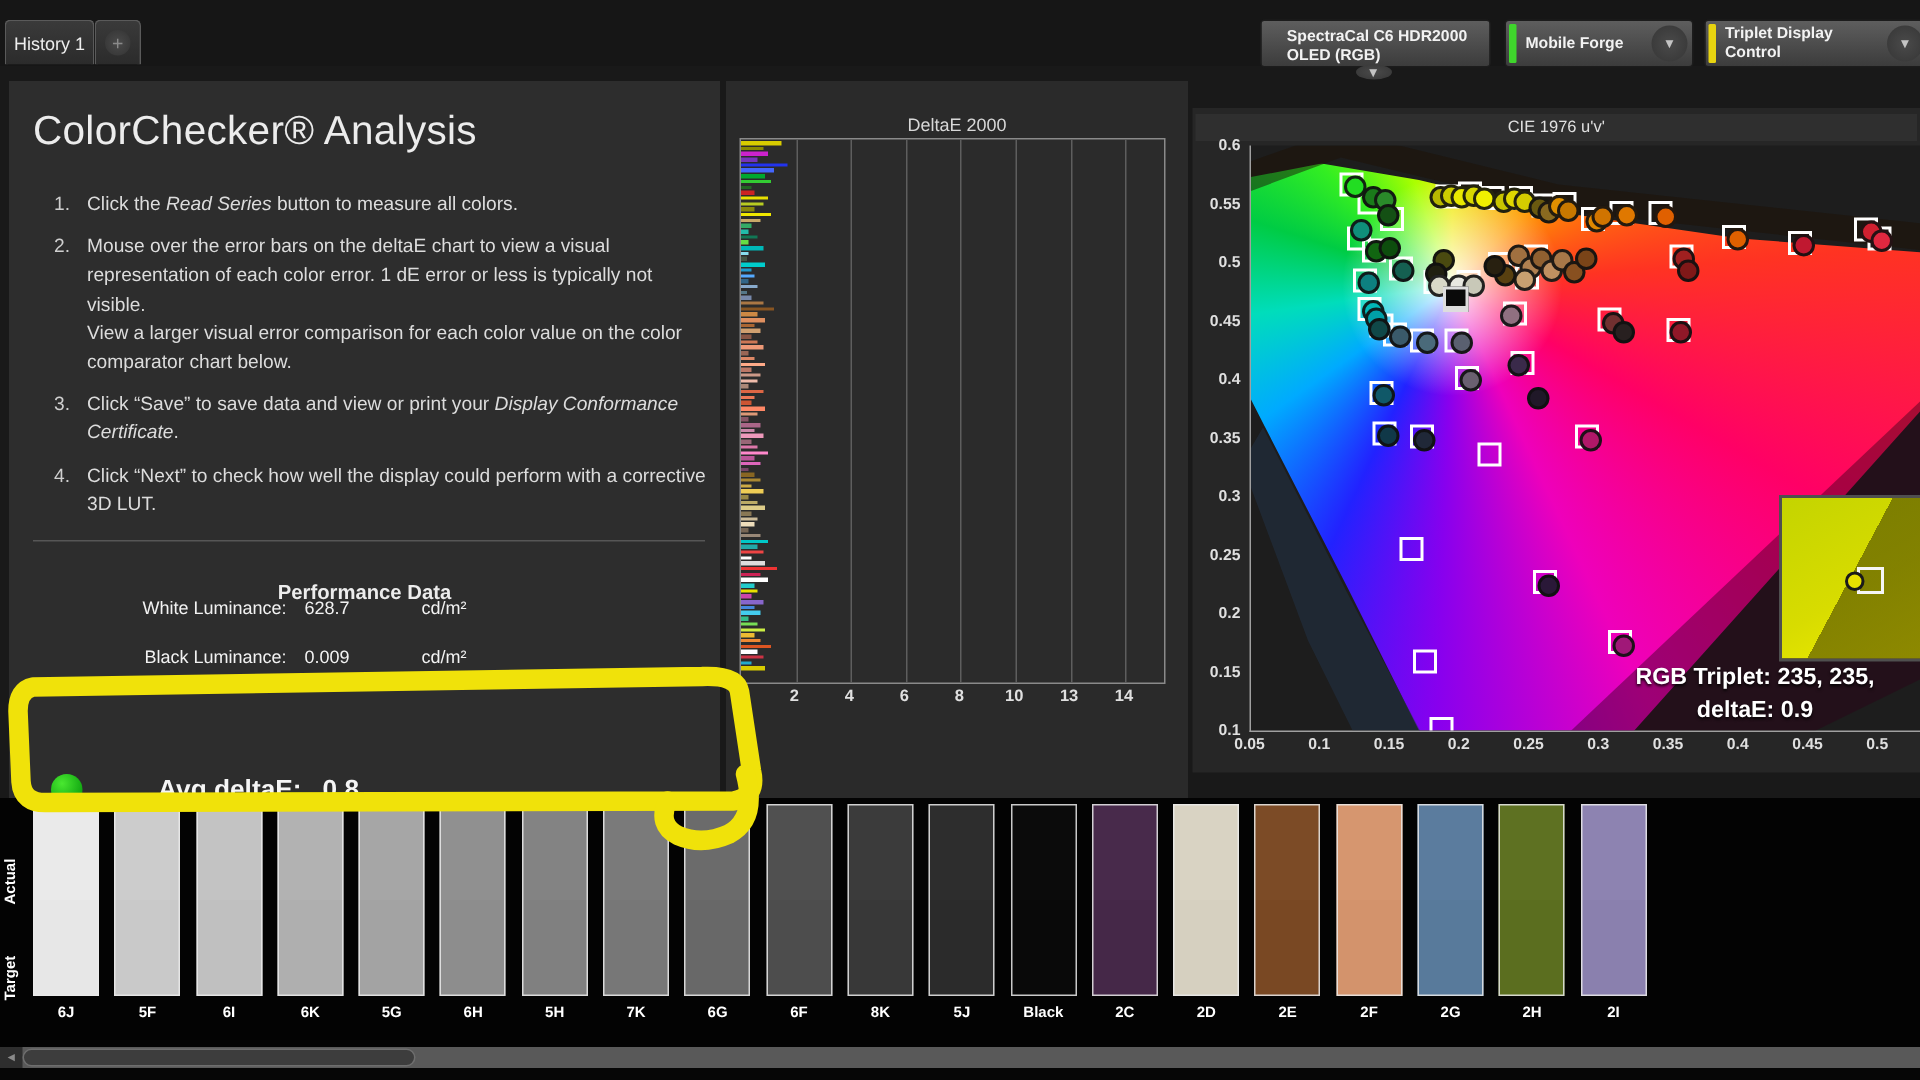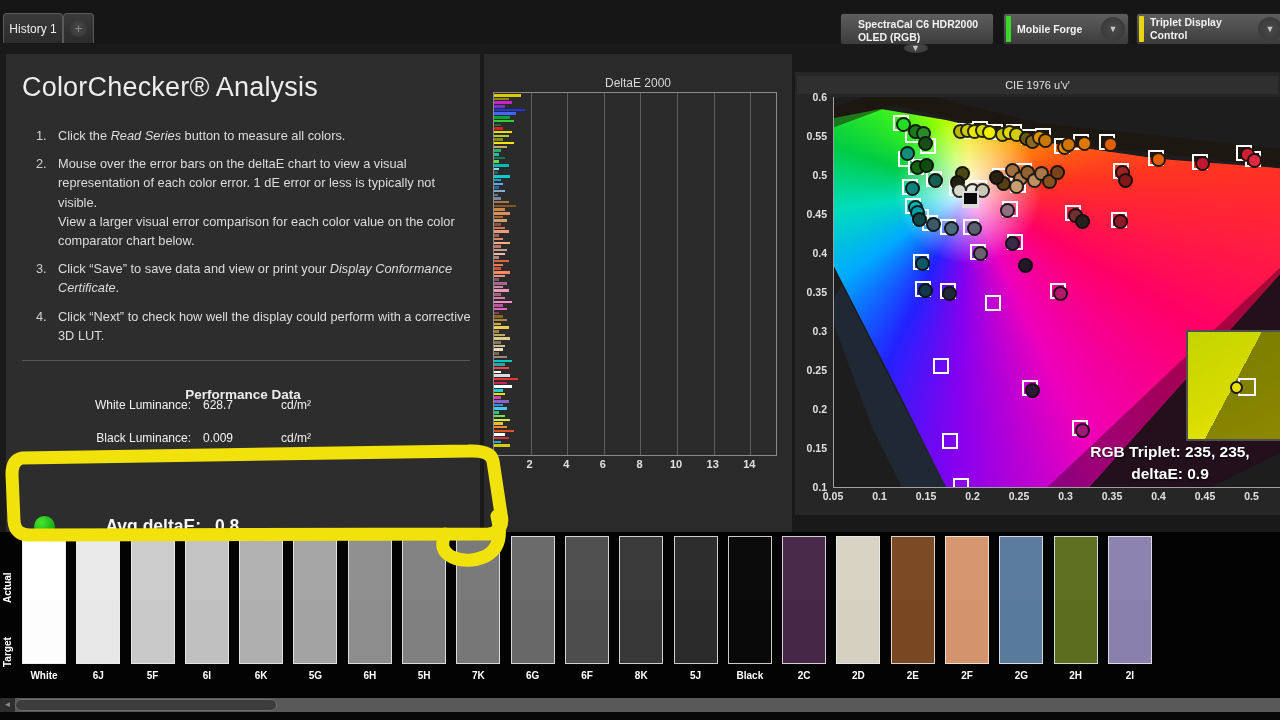--- a/index.html
+++ b/index.html
@@ -468,25 +468,20 @@
   <div id="tooltip-text">
     <div>RGB Triplet: 235, 235,</div>
     <div>deltaE: 0.9</div>
   </div>
 
   <div id="swatch-row">
     <div class="axis-label" id="lab-actual">Actual</div>
     <div class="axis-label" id="lab-target">Target</div>
     <div id="swatches">
         <div class="swcol">
-          <div class="sw actual" style="background: rgb(255, 255, 255);"></div>
-          <div class="sw target" style="background: rgb(253, 253, 253);"></div>
-          <div class="swlab">White</div>
-        </div>
-        <div class="swcol">
           <div class="sw actual" style="background: rgb(234, 234, 234);"></div>
           <div class="sw target" style="background: rgb(231, 231, 231);"></div>
           <div class="swlab">6J</div>
         </div>
         <div class="swcol">
           <div class="sw actual" style="background: rgb(204, 204, 204);"></div>
           <div class="sw target" style="background: rgb(201, 201, 201);"></div>
           <div class="swlab">5F</div>
         </div>
         <div class="swcol">

